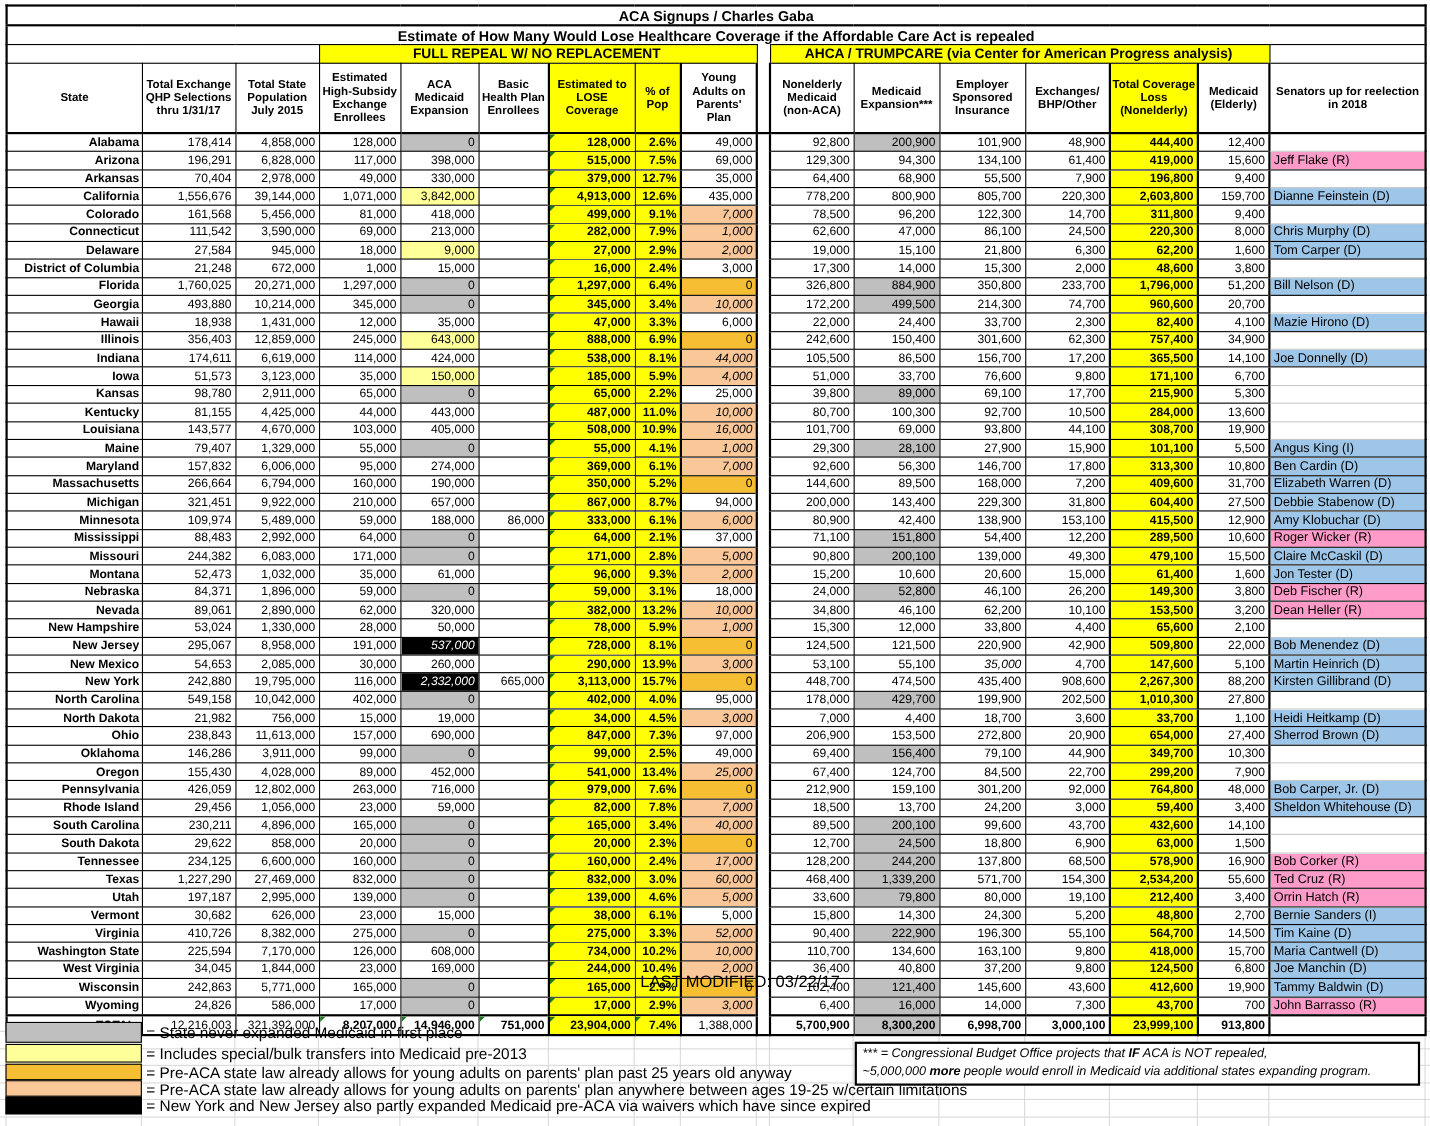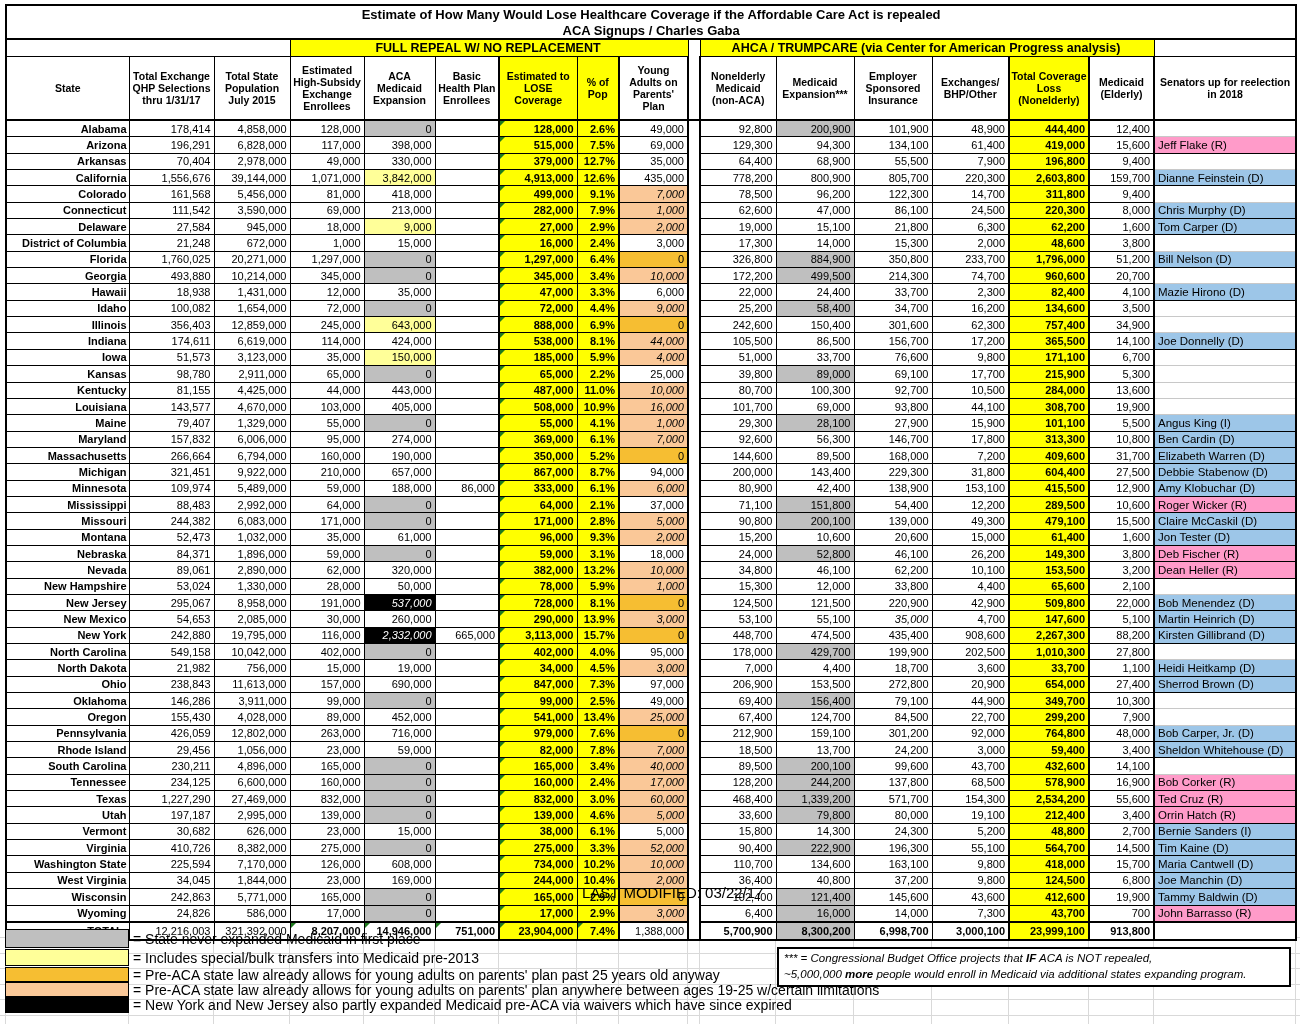--- a/index.html
+++ b/index.html
@@ -112,25 +112,25 @@
       <col style="width:12px">
       <col style="width:76px">
         <col style="width:78px">
         <col style="width:78px">
       <col style="width:77px">
         <col style="width:80px">
         <col style="width:65px">
       <col style="width:142px">
     </colgroup>
     <tbody id="tbody">
+      <tr class="row-title row-title2">
+        <td colspan="17">ACA Signups / Charles Gaba</td>
+      </tr>
       <tr class="row-title">
         <td colspan="17">Estimate of How Many Would Lose Healthcare Coverage if the Affordable Care Act is repealed</td>
-      </tr>
-      <tr class="row-title row-title2">
-        <td colspan="17">ACA Signups / Charles Gaba</td>
       </tr>
       <tr class="row-band">
         <td colspan="3"></td>
         <td colspan="6" class="band-yellow">FULL REPEAL W/ NO REPLACEMENT</td>
         <td class="band-sp"></td>
         <td colspan="6" class="band-yellow">AHCA / TRUMPCARE (via Center for American Progress analysis)</td>
         <td></td>
       </tr>
       <tr class="row-head">
         <td>State</td>
@@ -354,39 +354,20 @@
           <td class="sp"></td>
           <td class="num col-nm">22,000</td>
           <td class="num">24,400</td>
           <td class="num">33,700</td>
           <td class="num">2,300</td>
           <td class="num bold bg-yellow col-tcl">82,400</td>
           <td class="num col-eld">4,100</td>
           <td class="sen col-sen sen-d">Mazie Hirono (D)</td>
         </tr>
         <tr>
-          <td class="state">Idaho</td>
-          <td class="num">100,082</td>
-          <td class="num">1,654,000</td>
-          <td class="num">72,000</td>
-          <td class="num bg-gray">0</td>
-          <td class="num"></td>
-          <td class="num bold bg-yellow tri col-lose">72,000</td>
-          <td class="num bold bg-yellow col-pct">4.4%</td>
-          <td class="num col-ya bg-lto italic">9,000</td>
-          <td class="sp"></td>
-          <td class="num col-nm">25,200</td>
-          <td class="num bg-gray">58,400</td>
-          <td class="num">34,700</td>
-          <td class="num">16,200</td>
-          <td class="num bold bg-yellow col-tcl">134,600</td>
-          <td class="num col-eld">3,500</td>
-          <td class="sen col-sen sen-empty"></td>
-        </tr>
-        <tr>
           <td class="state">Illinois</td>
           <td class="num">356,403</td>
           <td class="num">12,859,000</td>
           <td class="num">245,000</td>
           <td class="num bg-lty">643,000</td>
           <td class="num"></td>
           <td class="num bold bg-yellow tri col-lose">888,000</td>
           <td class="num bold bg-yellow col-pct">6.9%</td>
           <td class="num col-ya bg-gold">0</td>
           <td class="sp"></td>
@@ -902,20 +883,39 @@
           <td class="num bold bg-yellow tri col-lose">165,000</td>
           <td class="num bold bg-yellow col-pct">3.4%</td>
           <td class="num col-ya bg-lto italic">40,000</td>
           <td class="sp"></td>
           <td class="num col-nm">89,500</td>
           <td class="num bg-gray">200,100</td>
           <td class="num">99,600</td>
           <td class="num">43,700</td>
           <td class="num bold bg-yellow col-tcl">432,600</td>
           <td class="num col-eld">14,100</td>
+          <td class="sen col-sen sen-empty"></td>
+        </tr>
+        <tr>
+          <td class="state">South Dakota</td>
+          <td class="num">29,622</td>
+          <td class="num">858,000</td>
+          <td class="num">20,000</td>
+          <td class="num bg-gray">0</td>
+          <td class="num"></td>
+          <td class="num bold bg-yellow tri col-lose">20,000</td>
+          <td class="num bold bg-yellow col-pct">2.3%</td>
+          <td class="num col-ya bg-gold">0</td>
+          <td class="sp"></td>
+          <td class="num col-nm">12,700</td>
+          <td class="num bg-gray">24,500</td>
+          <td class="num">18,800</td>
+          <td class="num">6,900</td>
+          <td class="num bold bg-yellow col-tcl">63,000</td>
+          <td class="num col-eld">1,500</td>
           <td class="sen col-sen sen-empty"></td>
         </tr>
         <tr>
           <td class="state">Tennessee</td>
           <td class="num">234,125</td>
           <td class="num">6,600,000</td>
           <td class="num">160,000</td>
           <td class="num bg-gray">0</td>
           <td class="num"></td>
           <td class="num bold bg-yellow tri col-lose">160,000</td>

